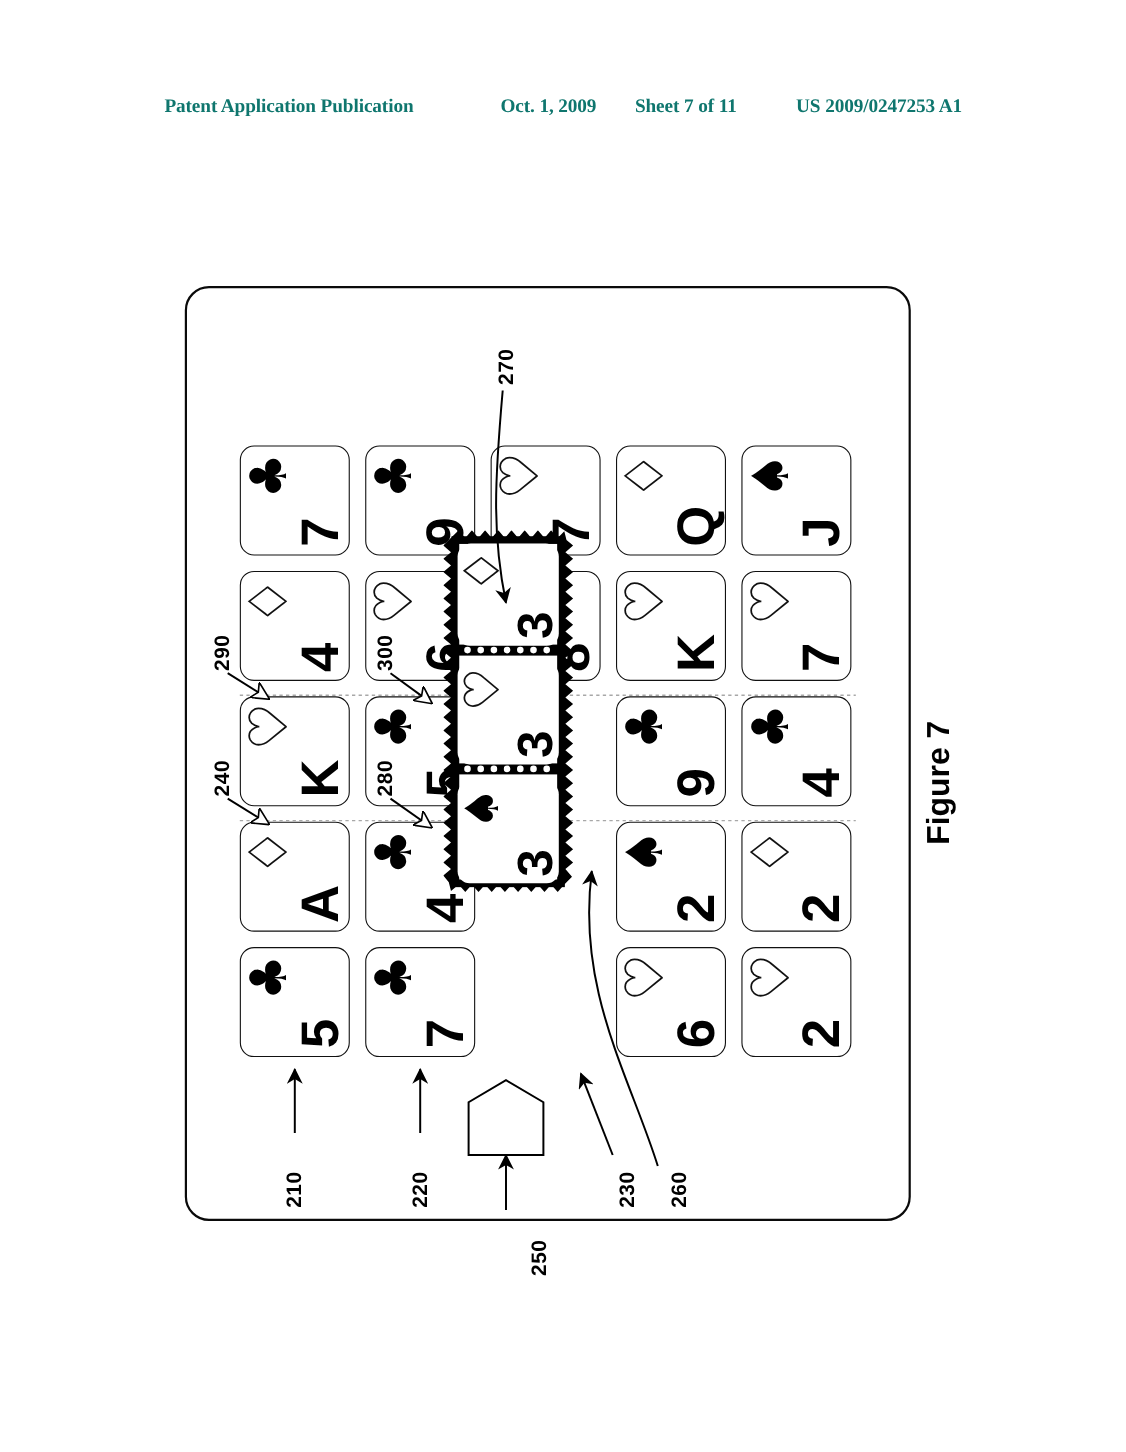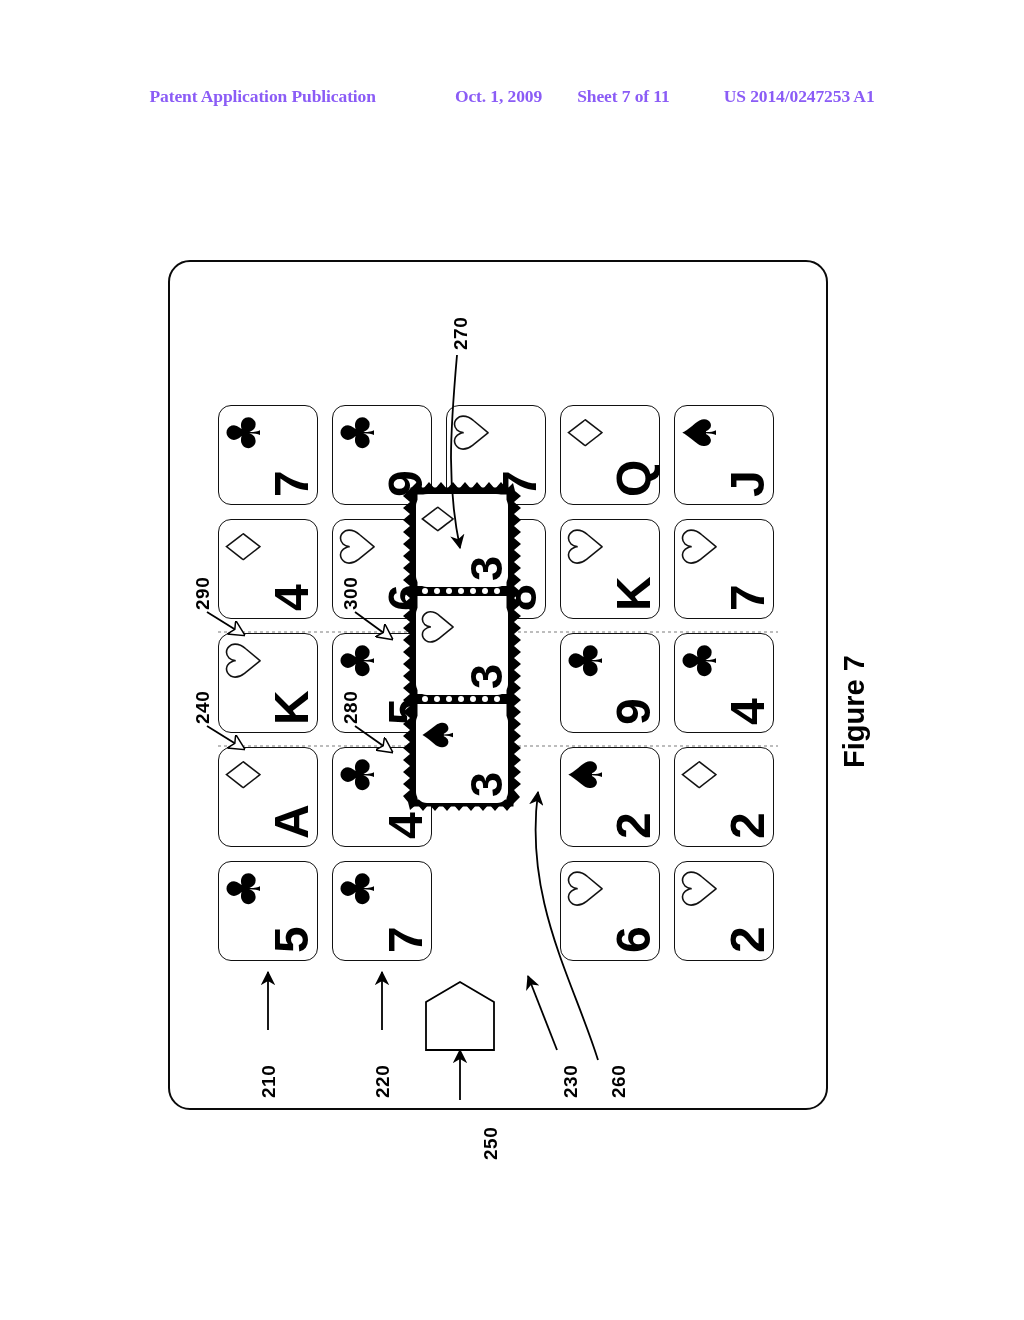--- a/index.html
+++ b/index.html
@@ -16,21 +16,21 @@
   #pub-header {
     position:absolute;
     top:86px; left:0; width:1024px;
     display:flex;
     justify-content:center;
     align-items:flex-end;
     font-family:"Liberation Serif", serif;
     font-weight:bold;
     font-size:17.5px;
     letter-spacing:-0.1px;
-    color:#8b5cf6;
+    color:#0f766e;
     white-space:nowrap;
     gap:35px;
   }
   #pub-header .h-pub   { margin-right:44px; }
   #pub-header .h-date  { }
   #pub-header .h-sheet { margin-right:19px; }
 
   
   #figure-frame {
     position:absolute;
@@ -148,21 +148,21 @@
   #leaders { position:absolute; left:0; top:0; width:660px; height:850px; z-index:5; pointer-events:none; }
   #seps-layer { position:absolute; left:0; top:0; width:660px; height:850px; z-index:1; }
 </style>
 </head>
 <body>
 
 <div id="pub-header">
   <span class="h-pub">Patent Application Publication</span>
   <span class="h-date">Oct. 1, 2009</span>
   <span class="h-sheet">Sheet 7 of 11</span>
-  <span class="h-num">US 2014/0247253 A1</span>
+  <span class="h-num">US 2009/0247253 A1</span>
 </div>
 
 <div id="figure-frame"></div>
 
 <div id="drawing">
 
   <svg id="seps-layer" viewBox="0 0 660 850" width="660" height="850">
     <g stroke="#a8a8a8" stroke-width="1.3" stroke-dasharray="3 3" fill="none">
       <line x1="50" y1="372" x2="610" y2="372"></line>
       <line x1="50" y1="486" x2="610" y2="486"></line>

